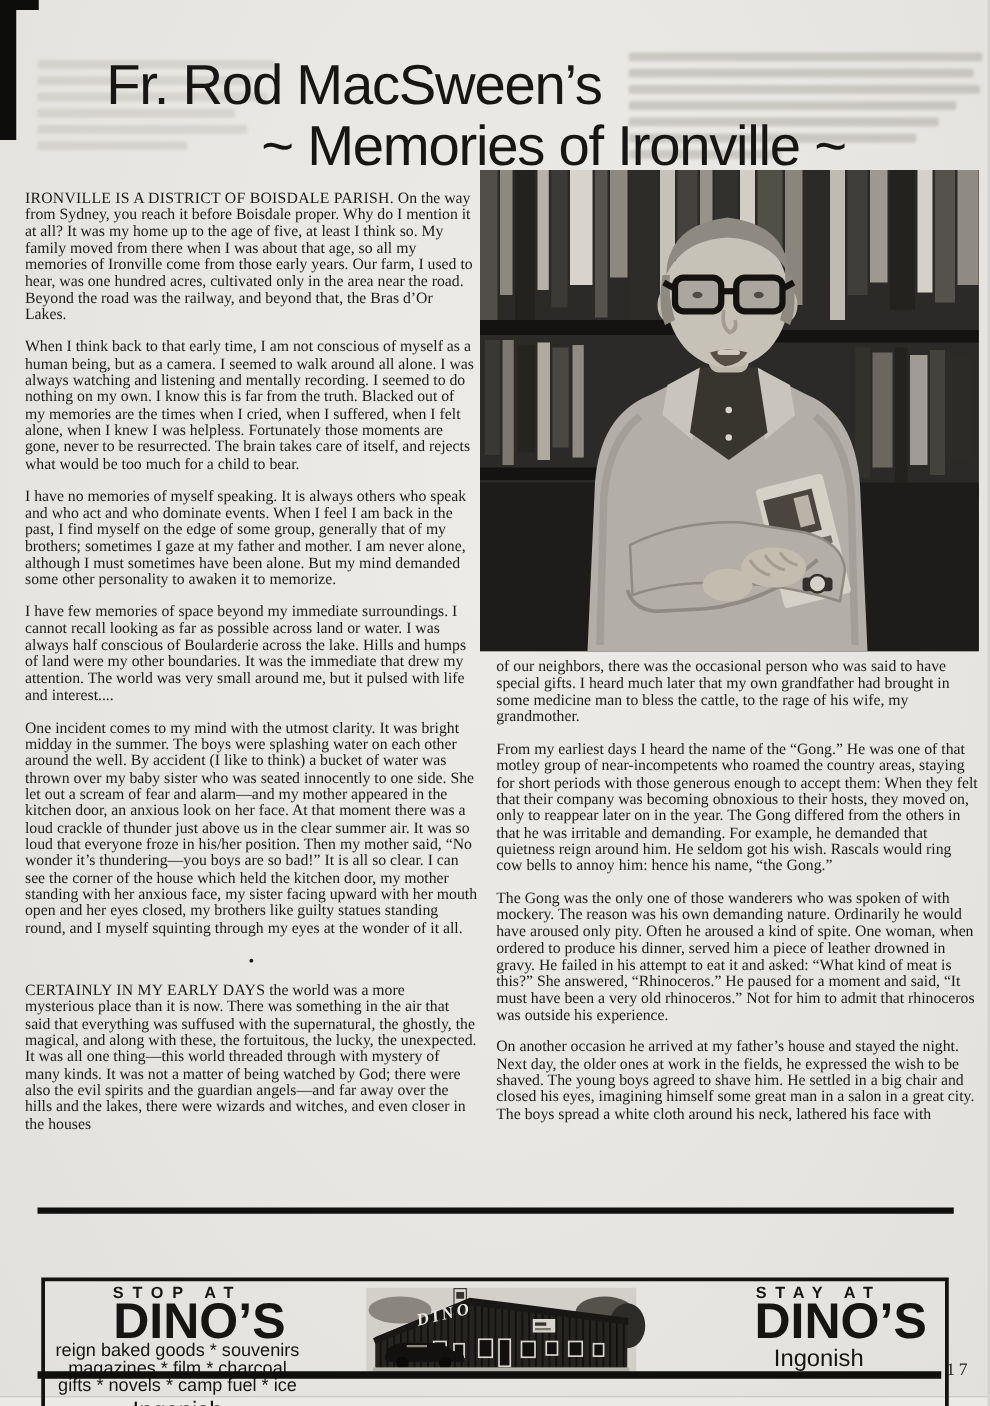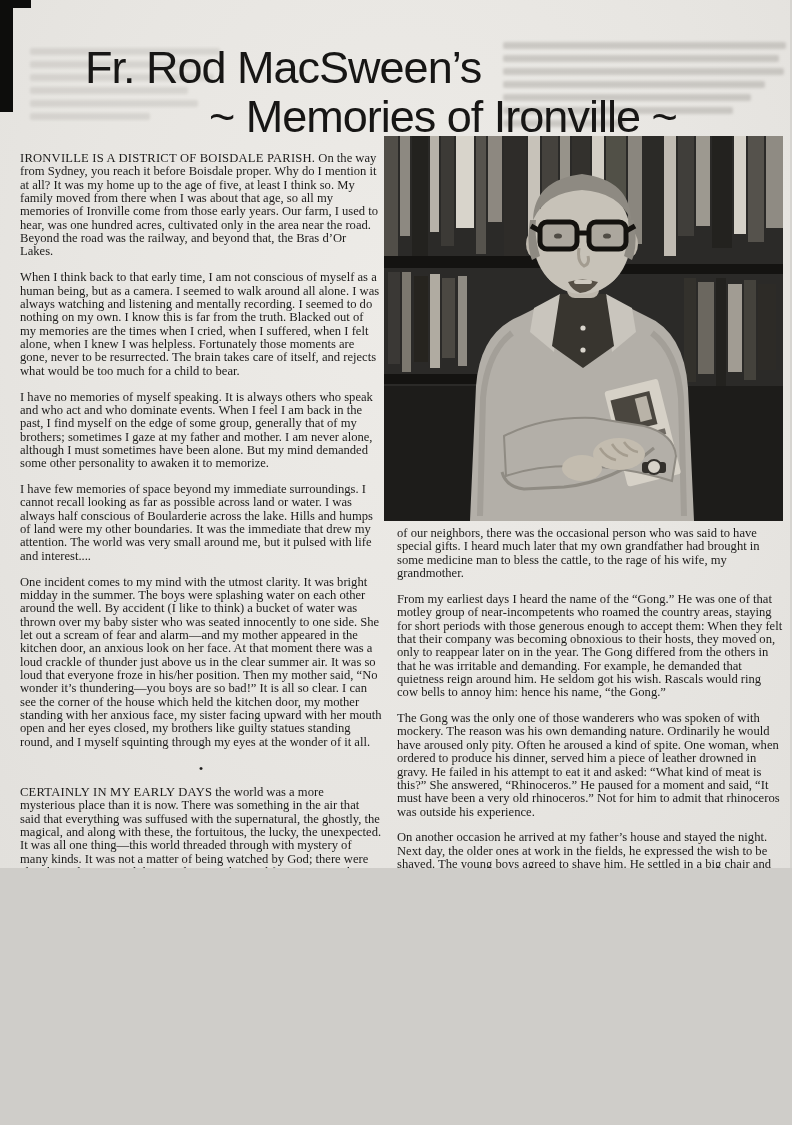--- a/index.html
+++ b/index.html
@@ -1,16 +1,16 @@
 <!DOCTYPE html>
 <html><head>
 <meta charset="utf-8">
 <style>
   html,body{margin:0;padding:0;background:#cfcdc9;}
-  .page{position:relative;width:792px;height:868px;overflow:hidden;
+  .page{position:relative;width:792px;height:1125px;overflow:hidden;
         background:radial-gradient(ellipse at 50% 35%, #edebe7 0%, #e8e6e2 55%, #e2e0dc 100%);
         font-family:"Liberation Serif", serif;color:#1c1b1a;}
   
   .corner-a{position:absolute;left:0;top:0;width:13px;height:112px;background:#0d0d0c;}
   .corner-b{position:absolute;left:0;top:0;width:31px;height:8px;background:#0d0d0c;}
   .edge-bottom{position:absolute;left:0;top:1117px;width:792px;height:1px;background:#c6c4c0;}
   .edge-bottom-strip{position:absolute;left:0;top:1118px;width:792px;height:7px;background:#eceae7;}
   .edge-right{position:absolute;right:0;top:0;width:2px;height:1125px;background:#d6d4d0;}
   
   .ghost{position:absolute;filter:blur(1.4px);}

